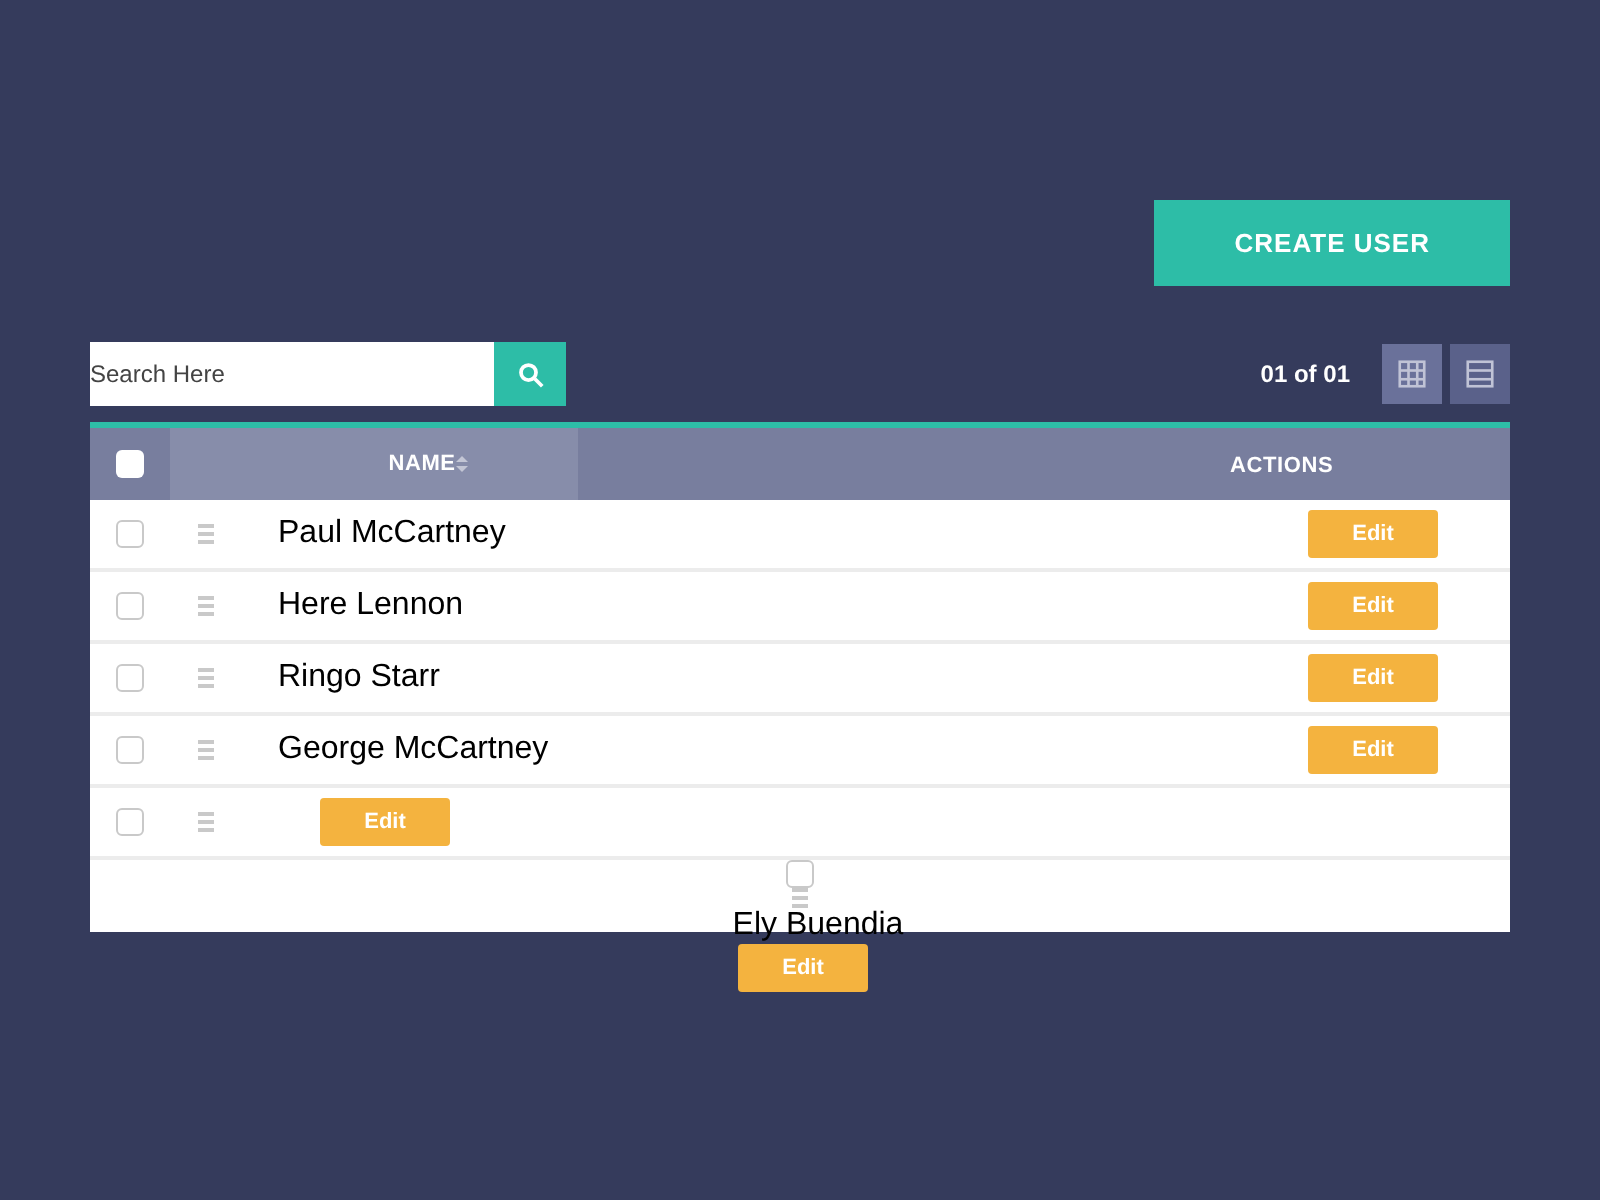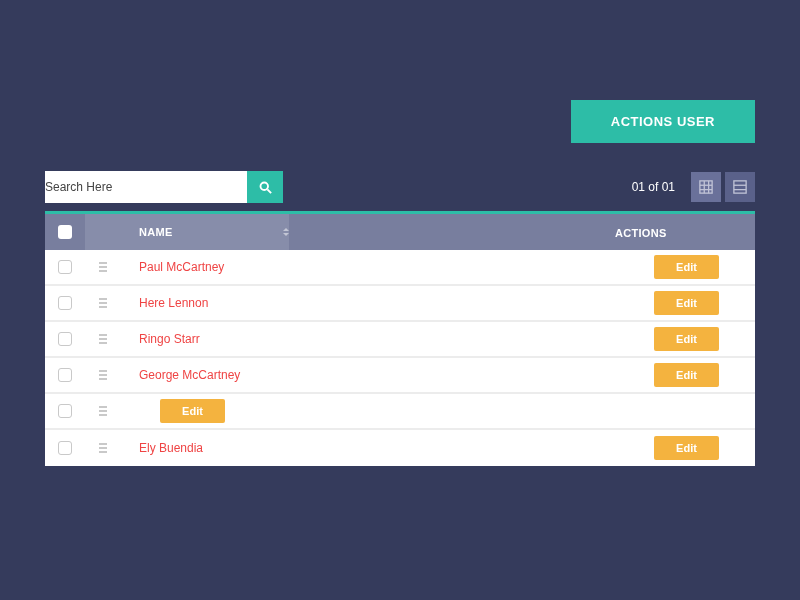--- a/index.html
+++ b/index.html
@@ -55,21 +55,21 @@
   height: 32px;
   display: flex;
   align-items: center;
   justify-content: center;
   cursor: pointer;
 }
 .spacer { flex: 1; }
 .page-info {
   color: #fff;
   font-size: 12px;
-  font-weight: 400;
+  font-weight: 700;
   margin-right: 16px;
 }
 .view-toggle {
   display: flex;
   gap: 4px;
 }
 .view-btn {
   width: 30px;
   height: 30px;
   background: #5a618a;
@@ -107,21 +107,21 @@
   align-items: center;
   padding-left: 54px;
   position: relative;
 }
 .th-name-inner {
   background: #878daa;
   height: 36px;
   width: 204px;
   display: flex;
   align-items: center;
-  justify-content: space-between;
+  justify-content: center;
   padding: 0 0;
   margin-left: -54px;
   padding-left: 54px;
 }
 .th-label {
   color: #fff;
   font-size: 11px;
   font-weight: 700;
   letter-spacing: 0.3px;
 }
@@ -141,21 +141,21 @@
 .th-actions {
   width: 140px;
 }
 .tbody {}
 .row {
   display: flex;
   align-items: center;
   height: 36px;
   border-bottom: 2px solid #ececec;
 }
-.row:last-child { border-bottom: none; }
+.row:last-child { border-bottom: none; flex-direction: column; }
 .cell-check {
   width: 40px;
   display: flex;
   justify-content: center;
 }
 .row-checkbox {
   width: 14px;
   height: 14px;
   border: 1.5px solid #c9c9c9;
   border-radius: 3px;
@@ -171,22 +171,22 @@
   gap: 2.5px;
 }
 .drag-lines span {
   width: 8px;
   height: 1.5px;
   background: #c9c9c9;
   display: block;
 }
 .cell-name {
   flex: 1;
-  font-size: 12px;
-  color: #ef4444;
+  font-size: 16px;
+  color: #000000;
   padding-left: 18px;
 }
 .cell-actions {
   width: 140px;
   display: flex;
   justify-content: center;
   padding-right: 40px;
 }
 .edit-btn {
   background: #f4b33f;
@@ -198,21 +198,21 @@
   border-radius: 2px;
   cursor: pointer;
   margin-left: 43px;
 }
 </style>
 </head>
 <body>
 
 <div class="container">
   <div class="top-bar">
-    <button class="create-btn">ACTIONS USER</button>
+    <button class="create-btn">CREATE USER</button>
   </div>
 
   <div class="control-row">
     <div class="search-wrap">
       <input class="search-input" placeholder="Search Here" style="">
       <button class="search-btn">
         <svg width="15" height="15" viewBox="0 0 24 24" fill="none" stroke="#fff" stroke-width="3">
             <circle cx="10" cy="10" r="6"></circle>
             <line x1="15" y1="15" x2="21" y2="21"></line>
           </svg>

